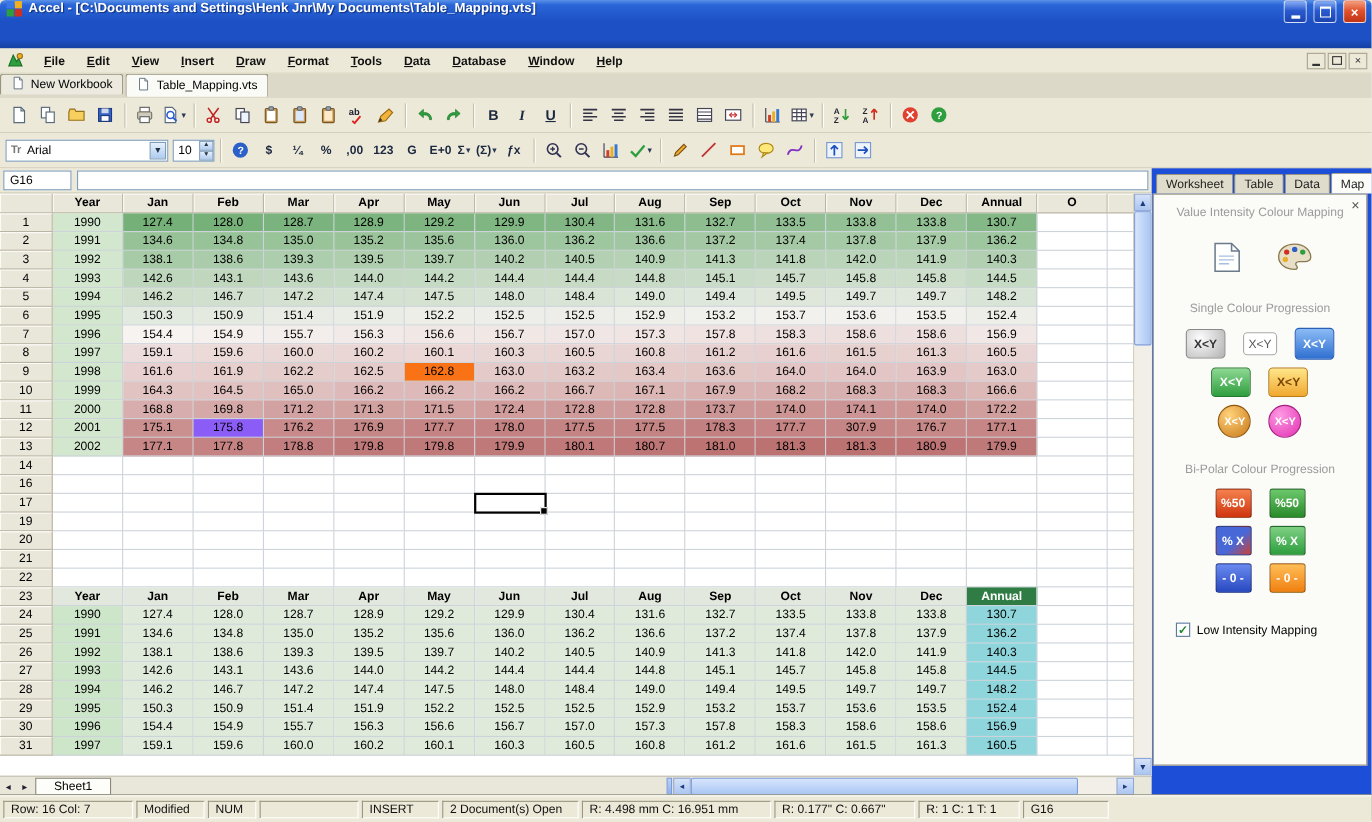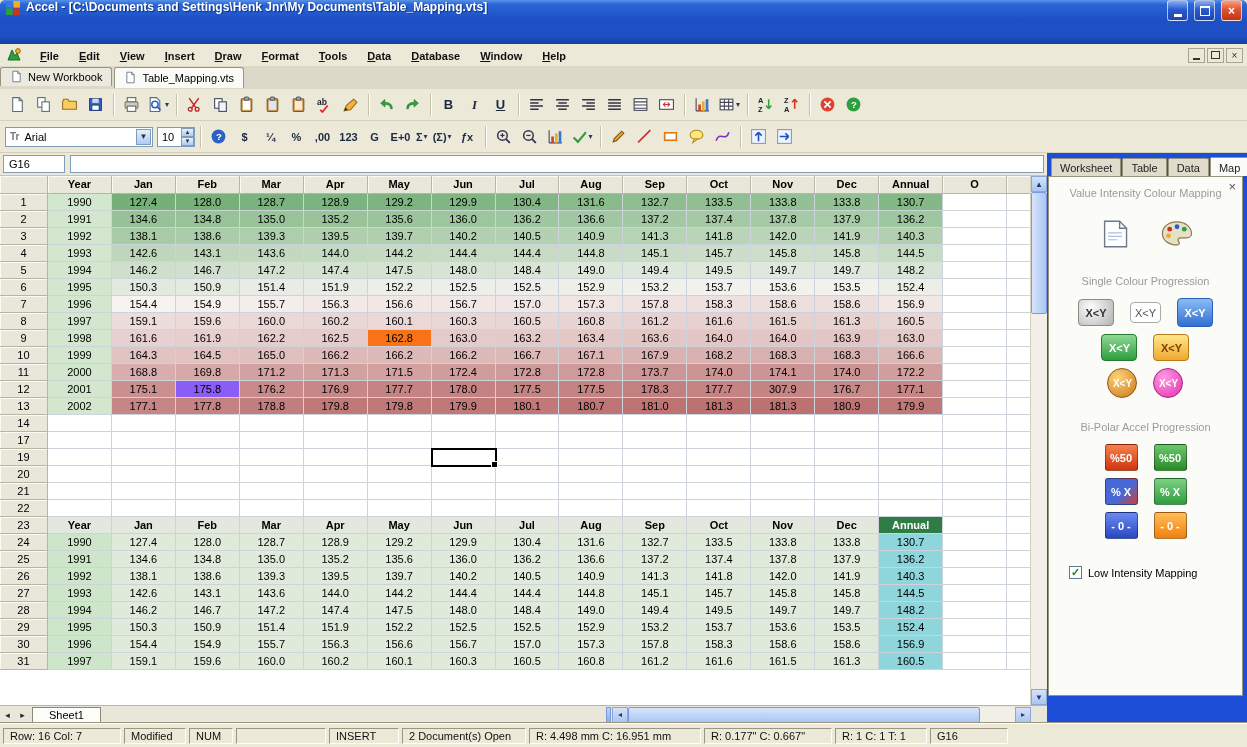--- a/index.html
+++ b/index.html
@@ -811,20 +811,39 @@
               <div class="cell"></div>
               <div class="cell"></div>
               <div class="cell"></div>
               <div class="cell"></div>
               <div class="cell"></div>
               <div class="cell"></div>
               <div class="cell"></div>
               <div class="cell stub"></div>
             </div>
             <div class="grow">
+              <div class="rowhdr">16</div>
+              <div class="cell"></div>
+              <div class="cell"></div>
+              <div class="cell"></div>
+              <div class="cell"></div>
+              <div class="cell"></div>
+              <div class="cell"></div>
+              <div class="cell"></div>
+              <div class="cell"></div>
+              <div class="cell"></div>
+              <div class="cell"></div>
+              <div class="cell"></div>
+              <div class="cell"></div>
+              <div class="cell"></div>
+              <div class="cell"></div>
+              <div class="cell"></div>
+              <div class="cell stub"></div>
+            </div>
+            <div class="grow">
               <div class="rowhdr">17</div>
               <div class="cell"></div>
               <div class="cell"></div>
               <div class="cell"></div>
               <div class="cell"></div>
               <div class="cell"></div>
               <div class="cell"></div>
               <div class="cell"></div>
               <div class="cell"></div>
               <div class="cell"></div>
@@ -1148,21 +1167,21 @@
             </div>
             <div class="prow">
               <span class="mbtn m-green">X&lt;Y</span>
               <span class="mbtn m-yellow">X&lt;Y</span>
             </div>
             <div class="prow">
               <span class="mbtn m-orange-round">X&lt;Y</span>
               <span class="mbtn m-magenta-round">X&lt;Y</span>
             </div>
           </div>
-        <div class="pheading">Bi-Polar Accel Progression</div>
+        <div class="pheading">Bi-Polar Colour Progression</div>
         <div id="bipolar-rows">
             <div class="prow">
               <span class="bbtn bp-red">%50</span>
               <span class="bbtn bp-green">%50</span>
             </div>
             <div class="prow">
               <span class="bbtn bp-bluered">% X</span>
               <span class="bbtn bp-green2">% X</span>
             </div>
             <div class="prow">

